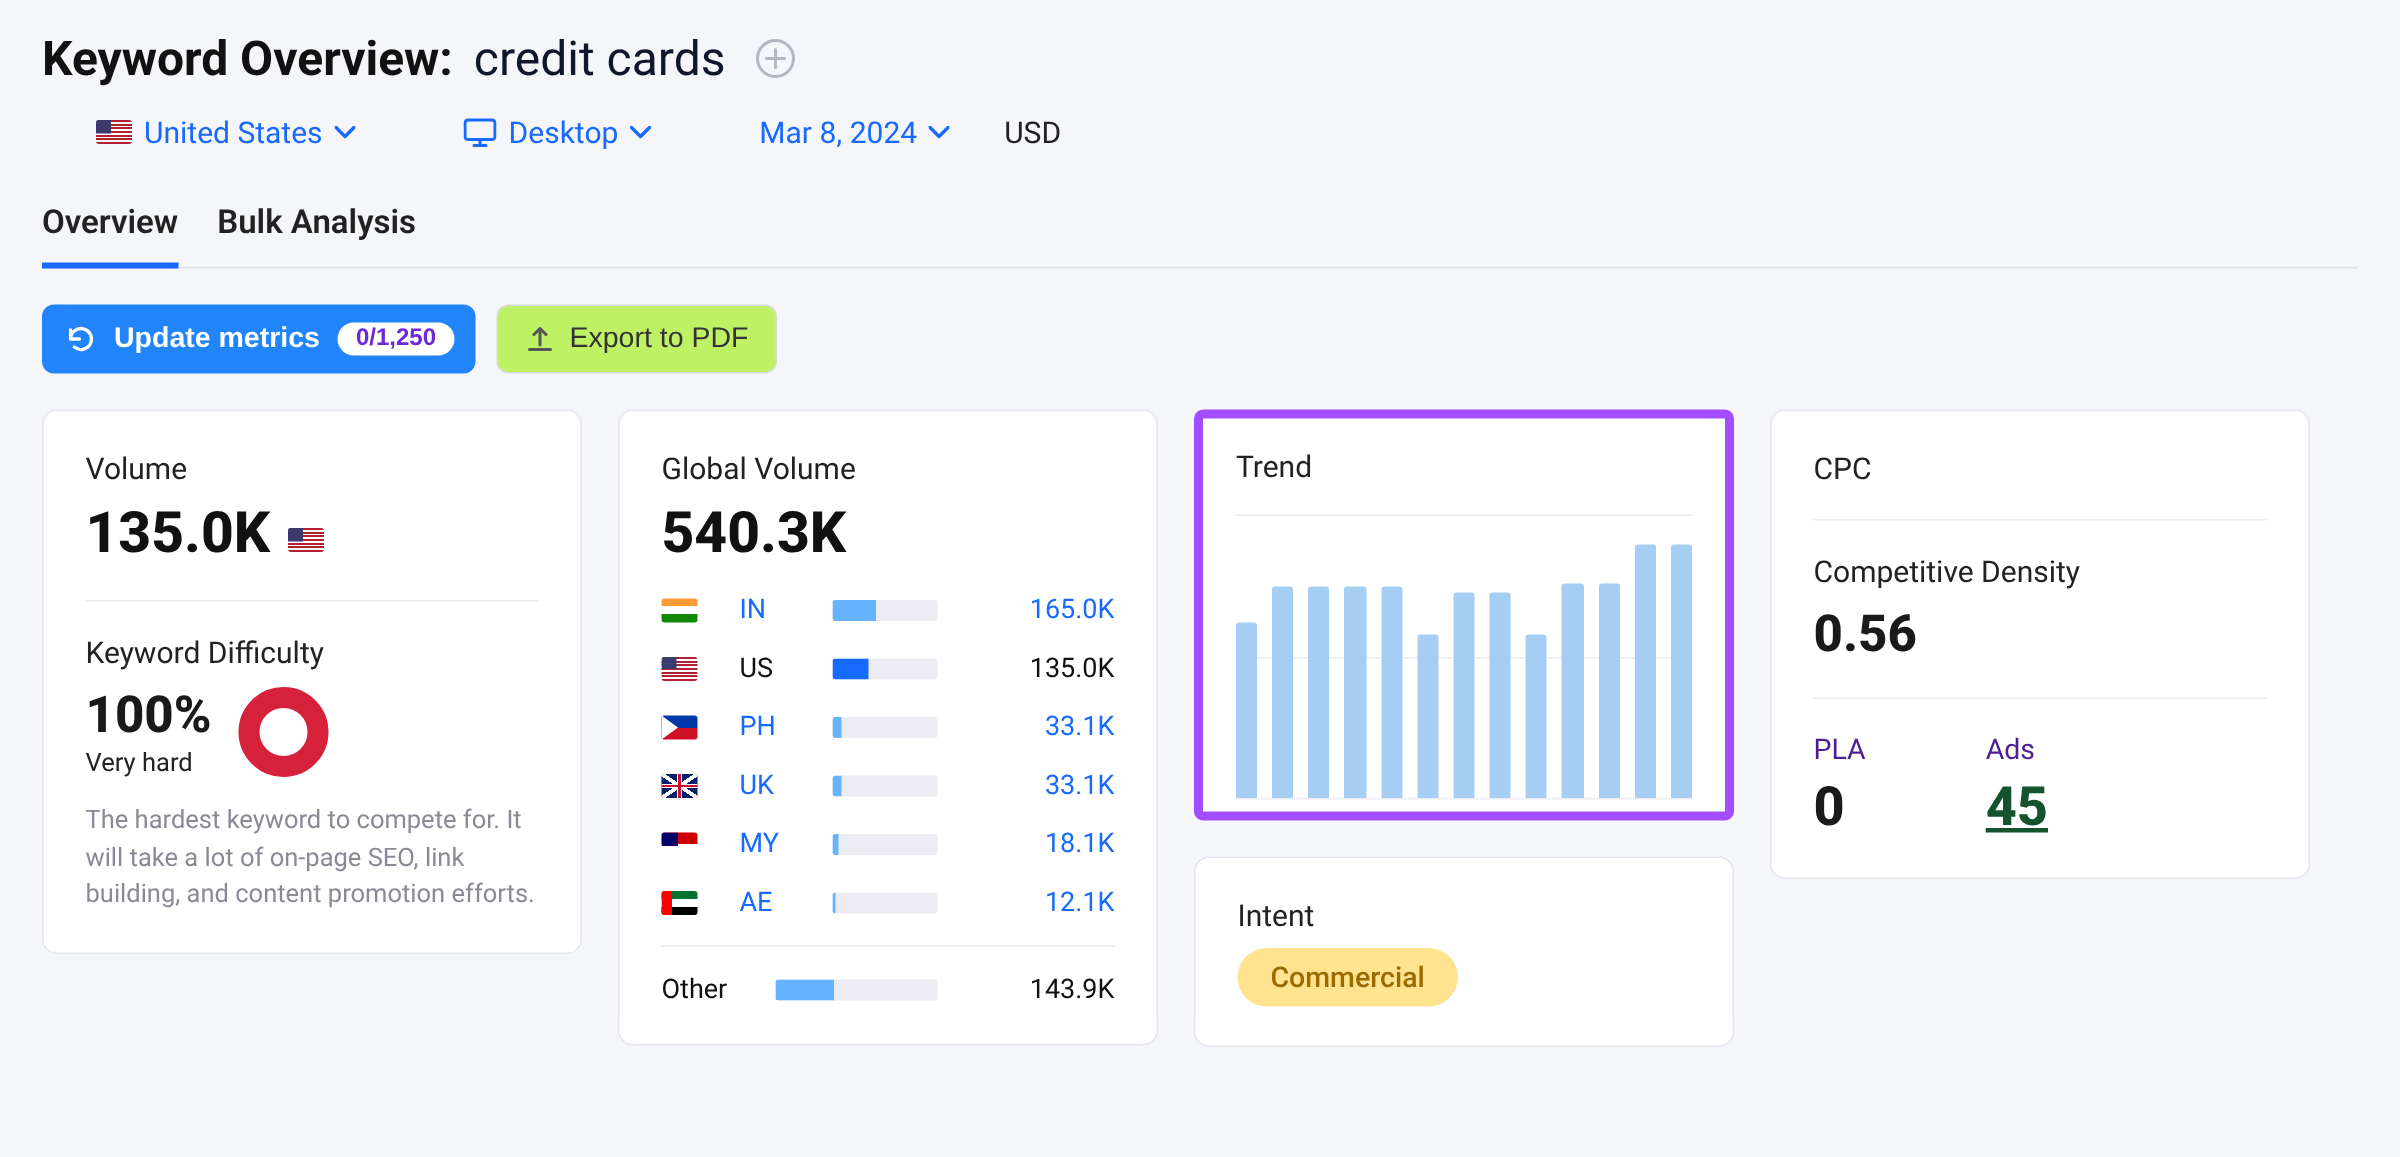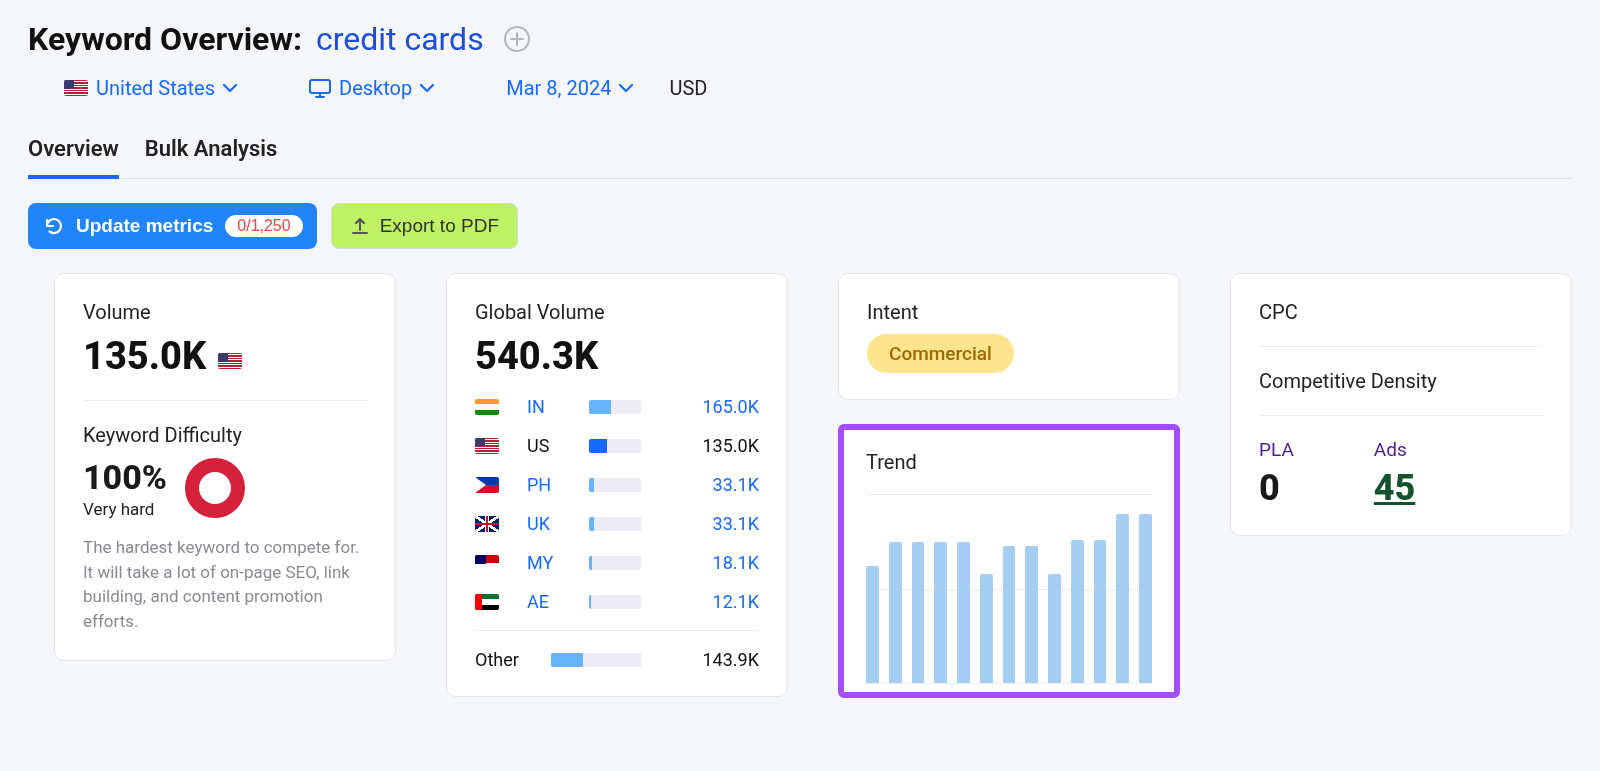--- a/index.html
+++ b/index.html
@@ -20,21 +20,21 @@
   gap: 14px;
 }
 .title-label {
   font-size: 32px;
   font-weight: 700;
   color: #111;
 }
 .title-keyword {
   font-size: 32px;
   font-weight: 400;
-  color: #1d4ed8;
+  color: #0f172a;
 }
 .plus-circle {
   width: 26px;
   height: 26px;
   border-radius: 50%;
   border: 2px solid #b5b5c0;
   display: inline-flex;
   align-items: center;
   justify-content: center;
   color: #b5b5c0;
@@ -156,45 +156,45 @@
   padding: 0 14px 0 16px;
   display: inline-flex;
   align-items: center;
   gap: 12px;
   font-size: 19px;
   font-weight: 600;
   cursor: pointer;
 }
 .pill {
   background: #fff;
-  color: #ef4444;
+  color: #6d28d9;
   border-radius: 999px;
   padding: 2px 12px;
   font-size: 16px;
-  font-weight: 400;
+  font-weight: 700;
 }
 .btn-export {
   background: #bef264;
   border: 1px solid #d8d9e0;
   border-radius: 8px;
   height: 46px;
   padding: 0 18px;
   display: inline-flex;
   align-items: center;
   gap: 10px;
   font-size: 19px;
   color: #333;
   cursor: pointer;
 }
 .cards-row {
   display: flex;
   gap: 24px;
   margin-top: 24px;
 }
-.col { display:flex; flex-direction:column; gap:24px;margin-left:26px; }
+.col { display:flex; flex-direction:column; gap:24px; }
 .card {
   background: #fff;
   border: 1px solid #e5e6ec;
   border-radius: 10px;
   padding: 26px 28px;
 }
 .card-label { font-size: 20px; color: #222; margin-bottom: 10px; }
 .card-big { font-size: 38px; font-weight: 800; color: #111; }
 .inline-flag { width:24px; height:16px; display:inline-block; vertical-align: baseline; margin-left:8px; }
 .hr { border: none; border-top: 1px solid #ececf2; margin: 22px 0; }
@@ -425,49 +425,50 @@
               <span class="gv-bar-wrap">
                 <span class="gv-bar-fill" style="width:36%"></span>
               </span>
               <span class="gv-val">143.9K</span>
             </div>
           </div>
       </div>
     </div>
 
     <div class="col col-3">
-      <div class="card">
-        <div class="card-label">Intent</div>
-        <span class="intent-badge">Commercial</span>
-      </div>
       <div class="card trend-card">
         <div class="trend-label">Trend</div>
         <div class="trend-chart" id="trend-chart">
             <div class="trend-bar" style="height: 62%;"></div>
             <div class="trend-bar" style="height: 75%;"></div>
             <div class="trend-bar" style="height: 75%;"></div>
             <div class="trend-bar" style="height: 75%;"></div>
             <div class="trend-bar" style="height: 75%;"></div>
             <div class="trend-bar" style="height: 58%;"></div>
             <div class="trend-bar" style="height: 73%;"></div>
             <div class="trend-bar" style="height: 73%;"></div>
             <div class="trend-bar" style="height: 58%;"></div>
             <div class="trend-bar" style="height: 76%;"></div>
             <div class="trend-bar" style="height: 76%;"></div>
             <div class="trend-bar" style="height: 90%;"></div>
             <div class="trend-bar" style="height: 90%;"></div>
           </div>
       </div>
+      <div class="card">
+        <div class="card-label">Intent</div>
+        <span class="intent-badge">Commercial</span>
+      </div>
     </div>
 
     <div class="col col-4">
       <div class="card cpc-card">
         <div class="card-label">CPC</div>
         <hr class="hr">
         <div class="card-label">Competitive Density</div>
+        <div class="cd-val">0.56</div>
         <hr class="hr">
         <div class="cd-row">
           <div>
             <div class="cd-sub-label">PLA</div>
             <div class="cd-sub-val">0</div>
           </div>
           <div>
             <div class="cd-sub-label">Ads</div>
             <div class="cd-sub-val link">45</div>
           </div>

